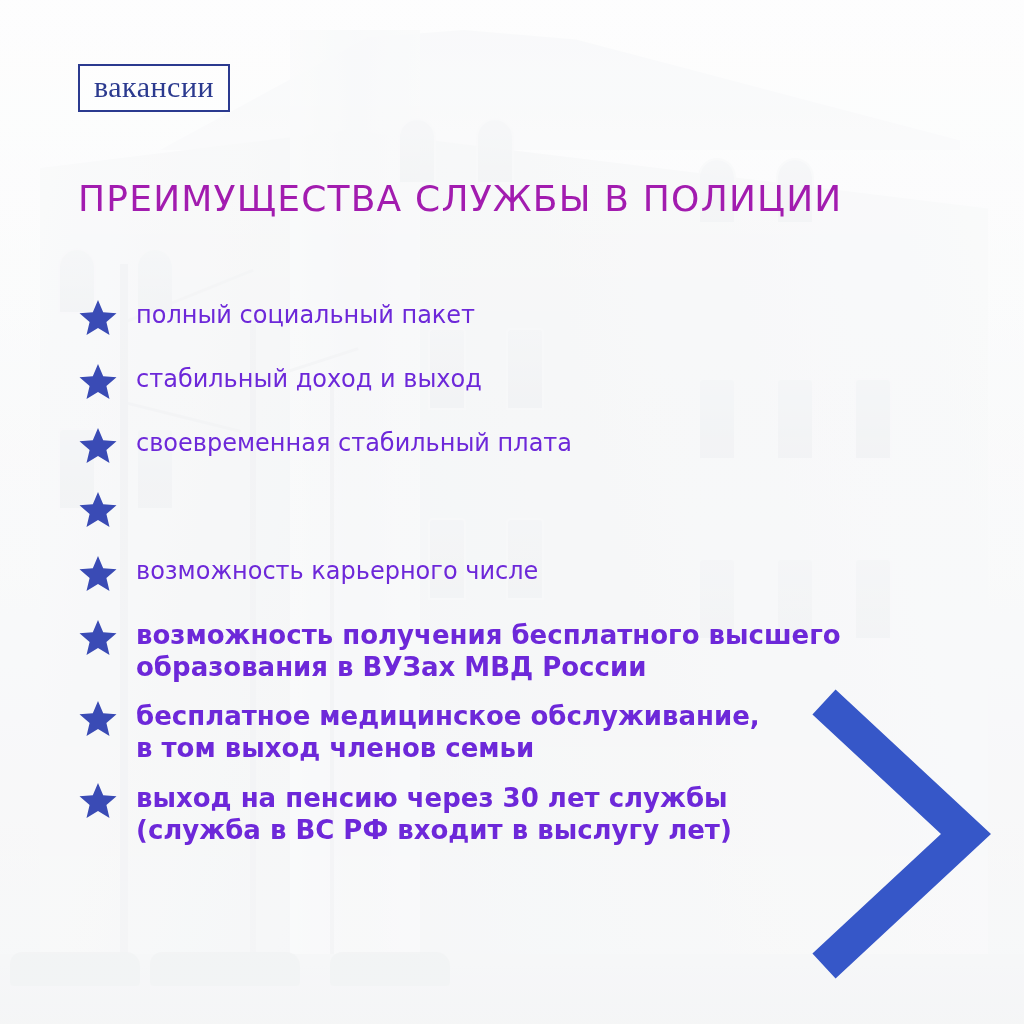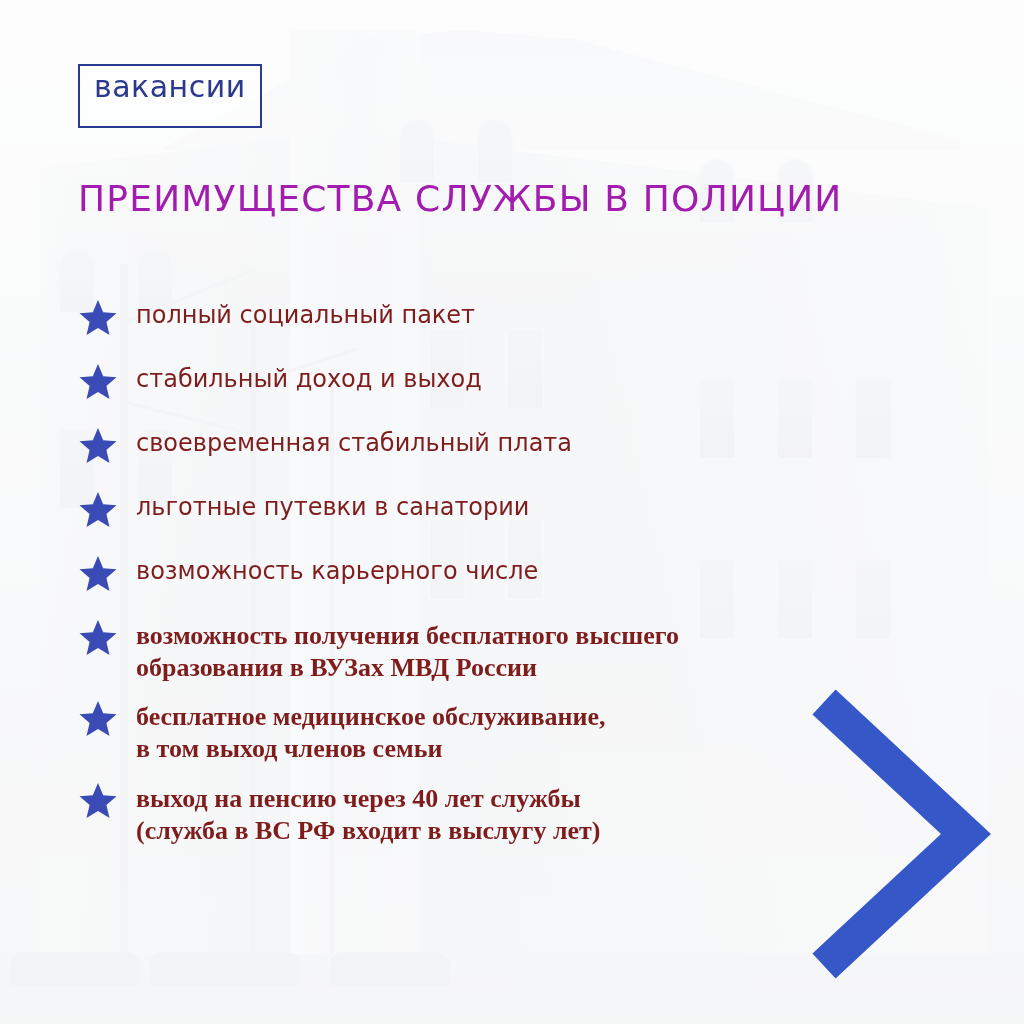--- a/index.html
+++ b/index.html
@@ -144,26 +144,27 @@
   .content {
     position: absolute;
     inset: 0;
   }
 
   .badge {
     position: absolute;
     left: 78px;
     top: 64px;
     border: 2px solid #2b3a8f;
-    padding: 6px 14px 24px 14px;
+    padding: 6px 14px 8px 14px;
     color: #2b3a8f;
     font-size: 30px;
     line-height: 1;
     letter-spacing: .5px;
     background: rgba(255,255,255,0.35);
+    font-family: Liberation Serif, serif;
   }
 
   .title {
     position: absolute;
     left: 78px;
     top: 178px;
     color: #a21caf;
     font-size: 36px;
     font-weight: normal;
     letter-spacing: 1.2px;
@@ -174,31 +175,31 @@
     position: absolute;
     left: 78px;
     top: 296px;
     width: 800px;
   }
   .item {
     display: flex;
     align-items: flex-start;
     margin-bottom: 22px;
   }
-  .item.two-line { margin-bottom: 14px; font-family: Liberation Serif, serif; }
+  .item.two-line { margin-bottom: 14px; }
   .star {
     flex: 0 0 auto;
     width: 40px;
     height: 40px;
     margin-right: 18px;
     margin-top: 2px;
   }
   .star svg { display: block; }
   .item-text {
-    color: #7f1d1d;
+    color: #6d28d9;
     font-size: 24px;
     line-height: 1.32;
     white-space: pre-line;
     padding-top: 4px;
   }
   .item.big .item-text {
     font-size: 26px;
     font-weight: bold;
     line-height: 1.22;
   }
@@ -312,21 +313,20 @@
         </span>
         <span class="item-text">своевременная стабильный плата</span>
       </div>
 
       <div class="item">
         <span class="star">
           <svg width="40" height="40" viewBox="0 0 40 40">
               <polygon points="20,2 25.2,14.3 38.5,15.3 28.4,24 31.5,37 20,30 8.5,37 11.6,24 1.5,15.3 14.8,14.3" fill="#3a4bb5"></polygon>
             </svg>
         </span>
-        <span class="item-text">льготные путевки в санатории</span>
       </div>
 
       <div class="item">
         <span class="star">
           <svg width="40" height="40" viewBox="0 0 40 40">
               <polygon points="20,2 25.2,14.3 38.5,15.3 28.4,24 31.5,37 20,30 8.5,37 11.6,24 1.5,15.3 14.8,14.3" fill="#3a4bb5"></polygon>
             </svg>
         </span>
         <span class="item-text">возможность карьерного числе</span>
       </div>
@@ -350,21 +350,21 @@
         <span class="item-text">бесплатное медицинское обслуживание,
 в том выход членов семьи</span>
       </div>
 
       <div class="item two-line big">
         <span class="star">
           <svg width="40" height="40" viewBox="0 0 40 40">
               <polygon points="20,2 25.2,14.3 38.5,15.3 28.4,24 31.5,37 20,30 8.5,37 11.6,24 1.5,15.3 14.8,14.3" fill="#3a4bb5"></polygon>
             </svg>
         </span>
-        <span class="item-text">выход на пенсию через 40 лет службы
+        <span class="item-text">выход на пенсию через 30 лет службы
 (служба в ВС РФ входит в выслугу лет)</span>
       </div>
 
     </div>
 
     <div class="chevron">
       <svg width="190" height="300" viewBox="0 0 190 300">
         <polyline points="18,18 160,150 18,282" fill="none" stroke="#3657c8" stroke-width="34" stroke-linecap="butt" stroke-linejoin="miter"></polyline>
       </svg>
     </div>

